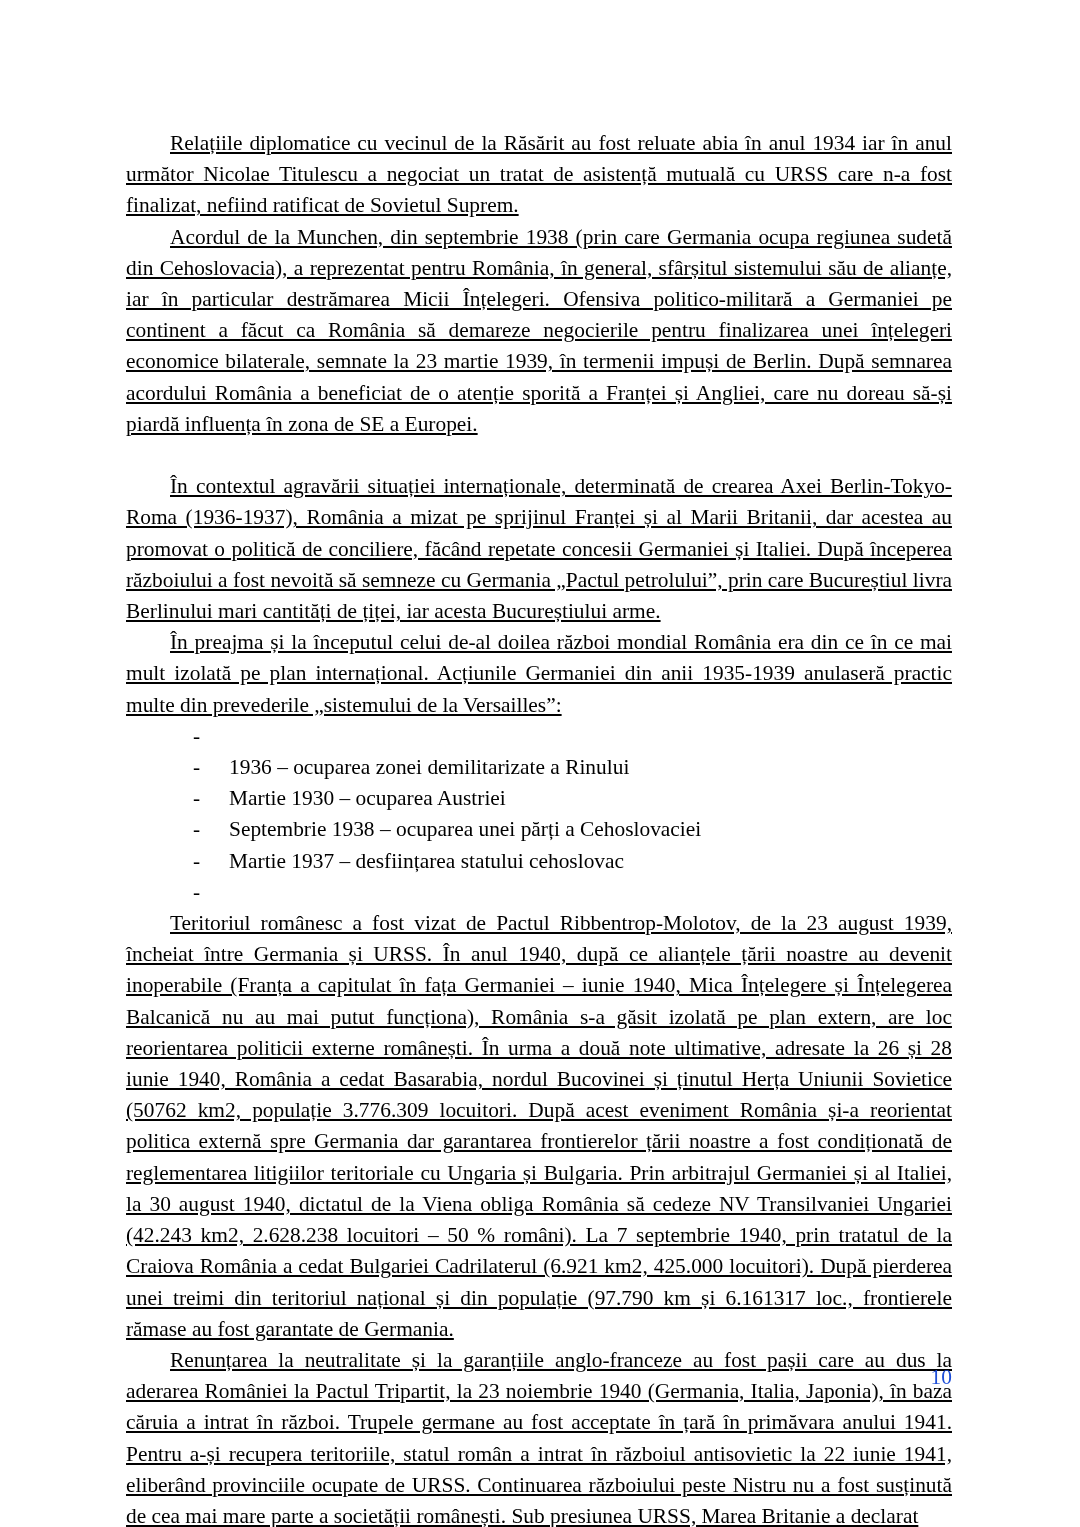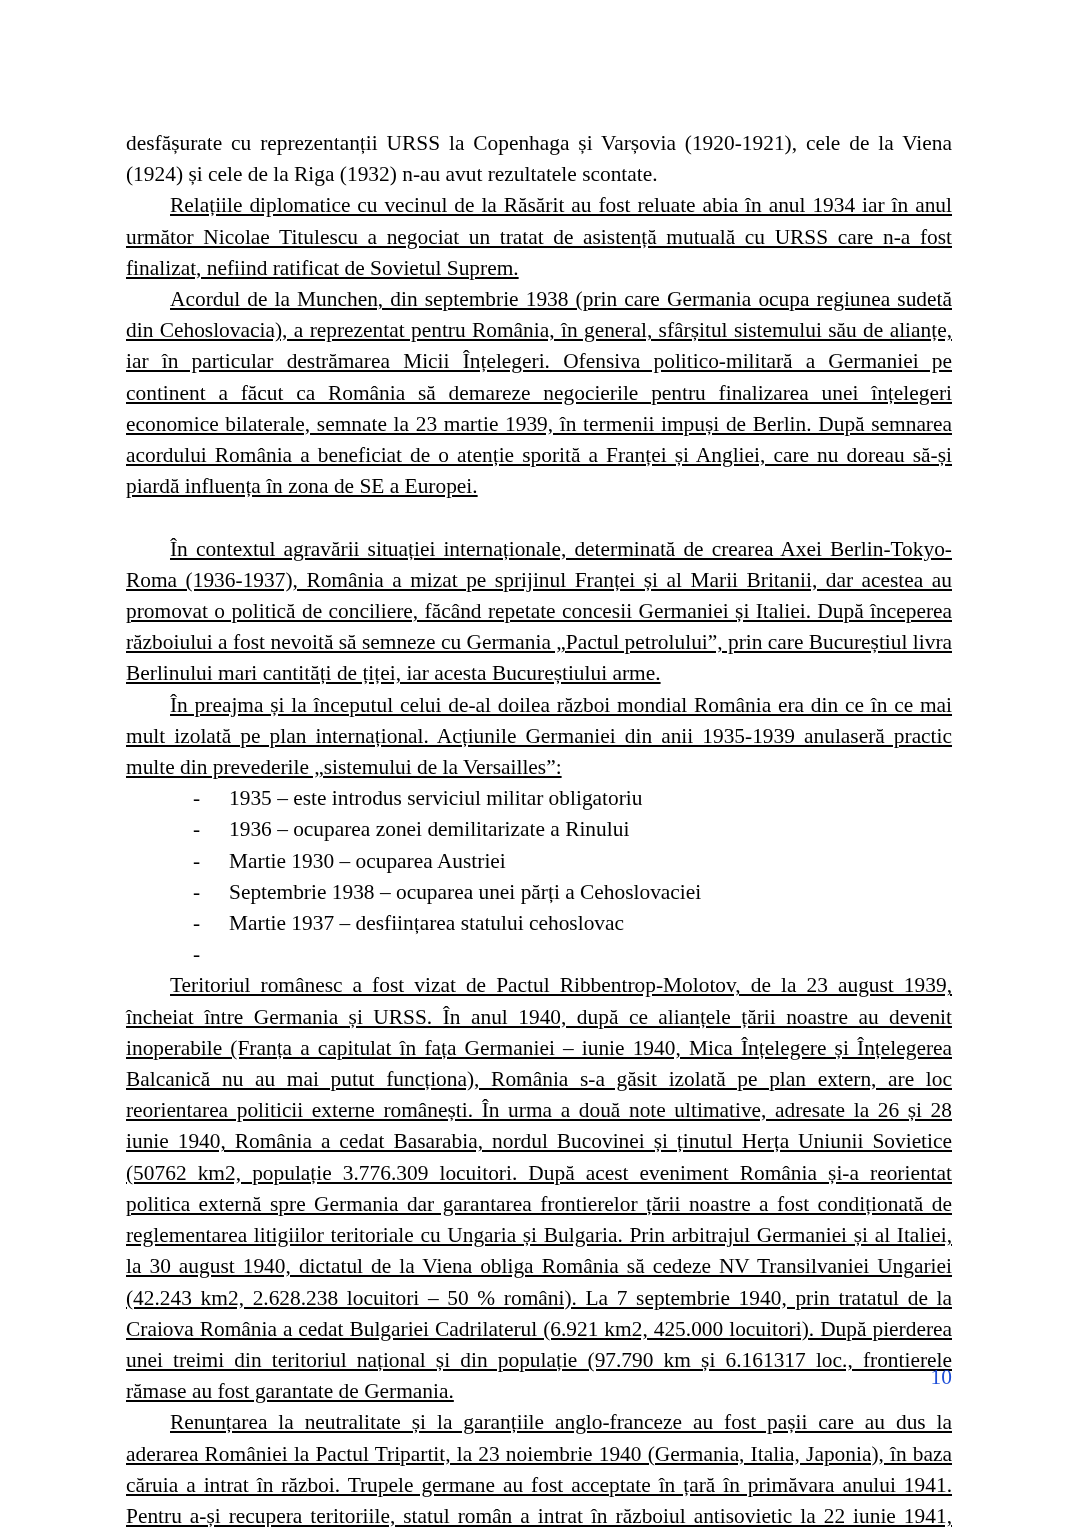--- a/index.html
+++ b/index.html
@@ -81,36 +81,34 @@
     color: #1d4ed8;
   }
 </style>
 </head>
 <body>
 
 <div class="page">
 
   <div class="text-column">
 
-    <p class="para last-line-natural">desfășurate cu reprezentanții URSS la Copenhaga și Varșovia (1920-1921), cele de la Viena (1924) și cele de la Riga (1932) n-au avut rezultatele scontate.</p>
 
     <p class="para indent last-line-natural">Relațiile diplomatice cu vecinul de la Răsărit au fost reluate abia în anul 1934 iar în anul următor Nicolae Titulescu a negociat un tratat de asistență mutuală cu URSS care n-a fost finalizat, nefiind ratificat de Sovietul Suprem.</p>
 
     <p class="para indent last-line-natural">Acordul de la Munchen, din septembrie 1938 (prin care Germania ocupa regiunea sudetă din Cehoslovacia), a reprezentat pentru România, în general, sfârșitul sistemului său de alianțe, iar în particular destrămarea Micii Înțelegeri. Ofensiva politico-militară a Germaniei pe continent a făcut ca România să demareze negocierile pentru finalizarea unei înțelegeri economice bilaterale, semnate la 23 martie 1939, în termenii impuși de Berlin. După semnarea acordului România a beneficiat de o atenție sporită a Franței și Angliei, care nu doreau să-și piardă influența în zona de SE a Europei.</p>
 
     <div class="spacer"></div>
 
     <p class="para indent last-line-natural">În contextul agravării situației internaționale, determinată de crearea Axei Berlin-Tokyo-Roma (1936-1937), România a mizat pe sprijinul Franței și al Marii Britanii, dar acestea au promovat o politică de conciliere, făcând repetate concesii Germaniei și Italiei. După începerea războiului a fost nevoită să semneze cu Germania „Pactul petrolului”, prin care Bucureștiul livra Berlinului mari cantități de țiței, iar acesta Bucureștiului arme.</p>
 
     <p class="para indent last-line-natural">În preajma și la începutul celui de-al doilea război mondial România era din ce în ce mai mult izolată pe plan internațional. Acțiunile Germaniei din anii 1935-1939 anulaseră practic multe din prevederile „sistemului de la Versailles”:</p>
 
     <ul class="event-list">
       <li>
         <span class="dash">-</span>
-        <span class="li-text">1935 – este introdus serviciul militar obligatoriu</span>
       </li>
       <li>
         <span class="dash">-</span>
         <span class="li-text">1936 – ocuparea zonei demilitarizate a Rinului</span>
       </li>
       <li>
         <span class="dash">-</span>
         <span class="li-text">Martie 1930 – ocuparea Austriei</span>
       </li>
       <li>

